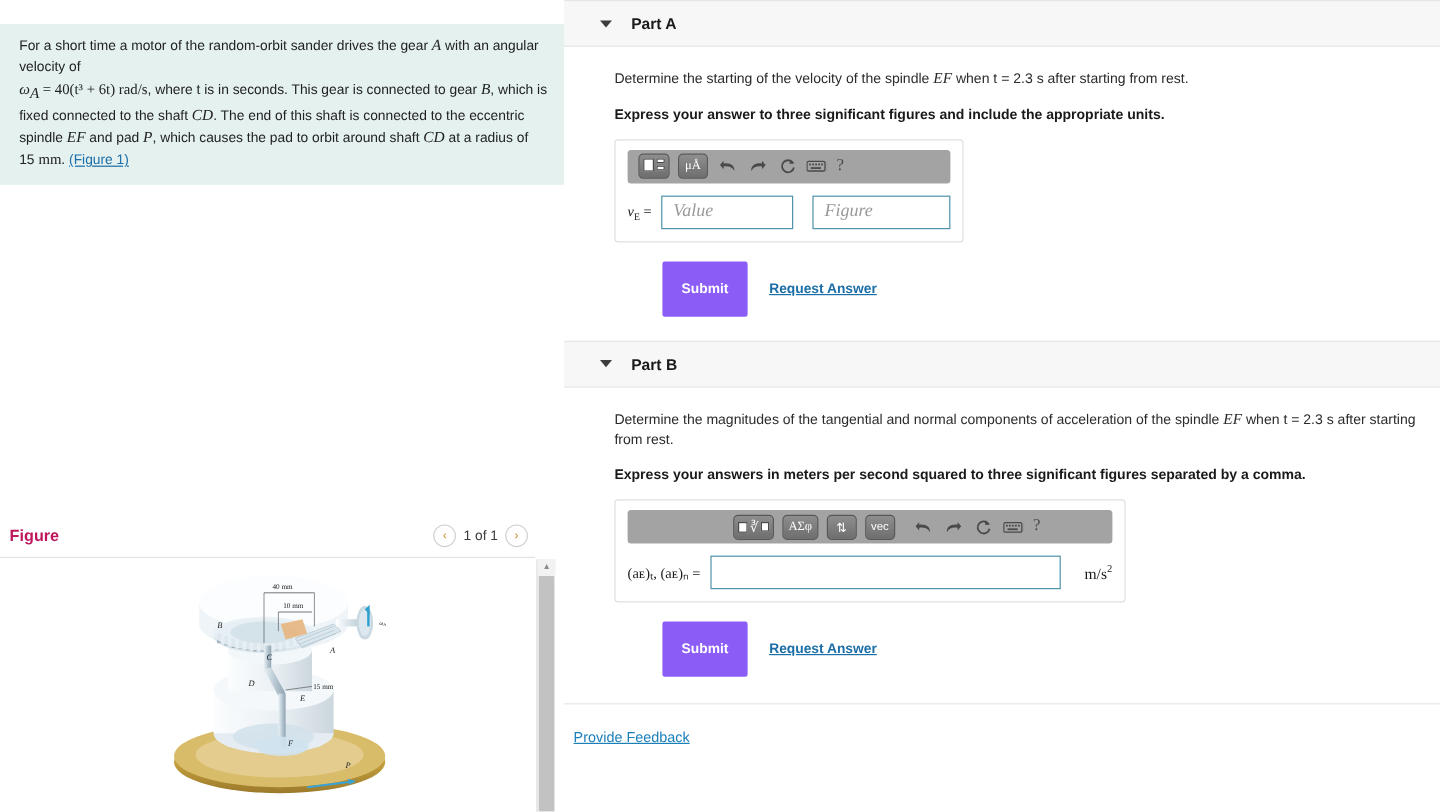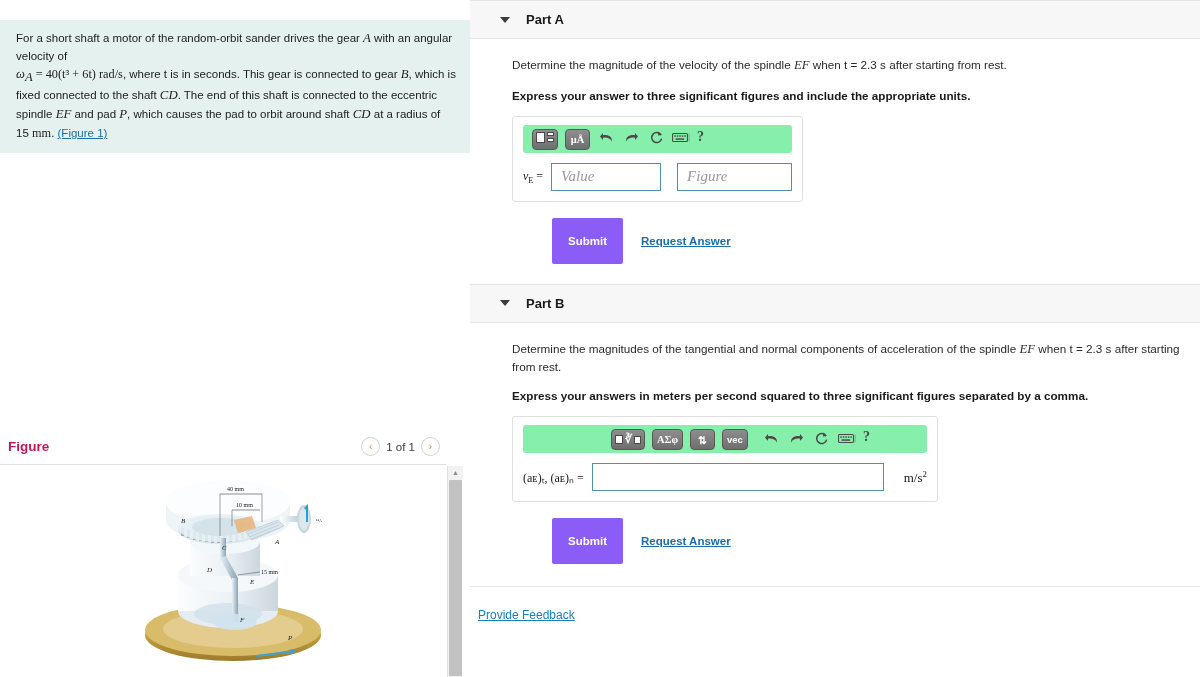--- a/index.html
+++ b/index.html
@@ -111,27 +111,26 @@
 
   
   .answer-widget {
     border: 1px solid #e0e0e0;
     border-radius: 3px;
     background: #fff;
     display: inline-block;
     padding: 8px 10px 10px 10px;
   }
   .tool-row {
-    background: #86efac;
+    background: #a3a3a3;
     border-radius: 3px;
-    display: flex; 
+    display: flex; align-items: center;
     padding: 4px 9px;
     gap: 7px;
     height: 28px;
-    font-weight: bold;
   }
   .tbtn {
     background: linear-gradient(#8e8e8e, #6e6e6e);
     border: 1px solid #585858;
     border-radius: 4px;
     height: 21px; min-width: 25px;
     display: flex; align-items: center; justify-content: center;
     color: #fff; font-size: 10.5px; cursor: pointer;
     padding: 0 4px;
     font-family: "Liberation Serif", serif;
@@ -187,21 +186,21 @@
 </style>
 </head>
 <body>
 
 <div class="page">
 
   <div class="left-panel">
 
     <div class="problem-box">
       <p>
-        <span>For a short shaft a motor of the random-orbit sander drives the gear </span><span class="mathser">A</span><span> with an angular velocity of</span><br>
+        <span>For a short time a motor of the random-orbit sander drives the gear </span><span class="mathser">A</span><span> with an angular velocity of</span><br>
         <span class="mathit">ω</span><sub class="mathit">A</sub><span class="mathup"> = 40(t³ + 6t) rad/s</span><span>, where t is in seconds. This gear is connected to gear </span><span class="mathser">B</span><span>, which is fixed</span>
         <span>connected to the shaft </span><span class="mathser">CD</span><span>. The end of this shaft is connected to the eccentric spindle </span><span class="mathser">EF</span><span> and</span>
         <span>pad </span><span class="mathser">P</span><span>, which causes the pad to orbit around shaft </span><span class="mathser">CD</span><span> at a radius of 15 </span><span class="mathup">mm</span><span>. </span><span class="fig-link">(Figure 1)</span>
       </p>
     </div>
 
     <div class="figure-header">
       <div class="figure-title">Figure</div>
       <div class="pager">
         <div class="pager-btn">‹</div>
@@ -327,21 +326,21 @@
 
   <div class="right-panel">
 
     <div class="part-section">
       <div class="part-header">
         <div class="caret"></div>
         <div class="part-title">Part A</div>
       </div>
       <div class="part-body">
         <p class="prompt">
-          <span>Determine the magnitude of the velocity of the spindle </span><span class="mathser">EF</span><span> when t = 2.3 s after starting from rest.</span>
+          <span>Determine the starting of the velocity of the spindle </span><span class="mathser">EF</span><span> when t = 2.3 s after starting from rest.</span>
         </p>
         <p class="prompt-bold">Express your answer to three significant figures and include the appropriate units.</p>
 
         <div class="answer-widget">
           <div class="tool-row">
             <div class="tbtn tpl">
               <span class="tpl-ico">
                 <span class="sq-white big"></span>
                 <span class="col">
                     <span class="sq-white s"></span>

